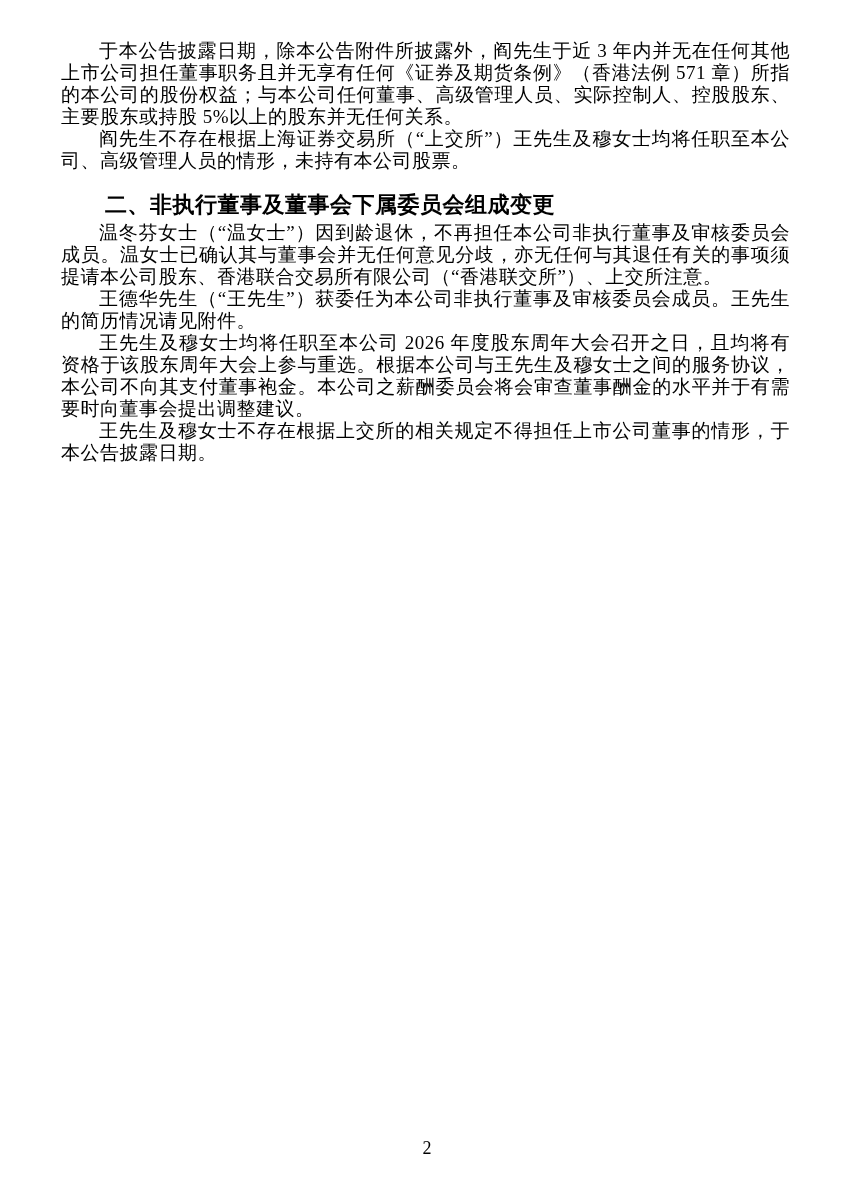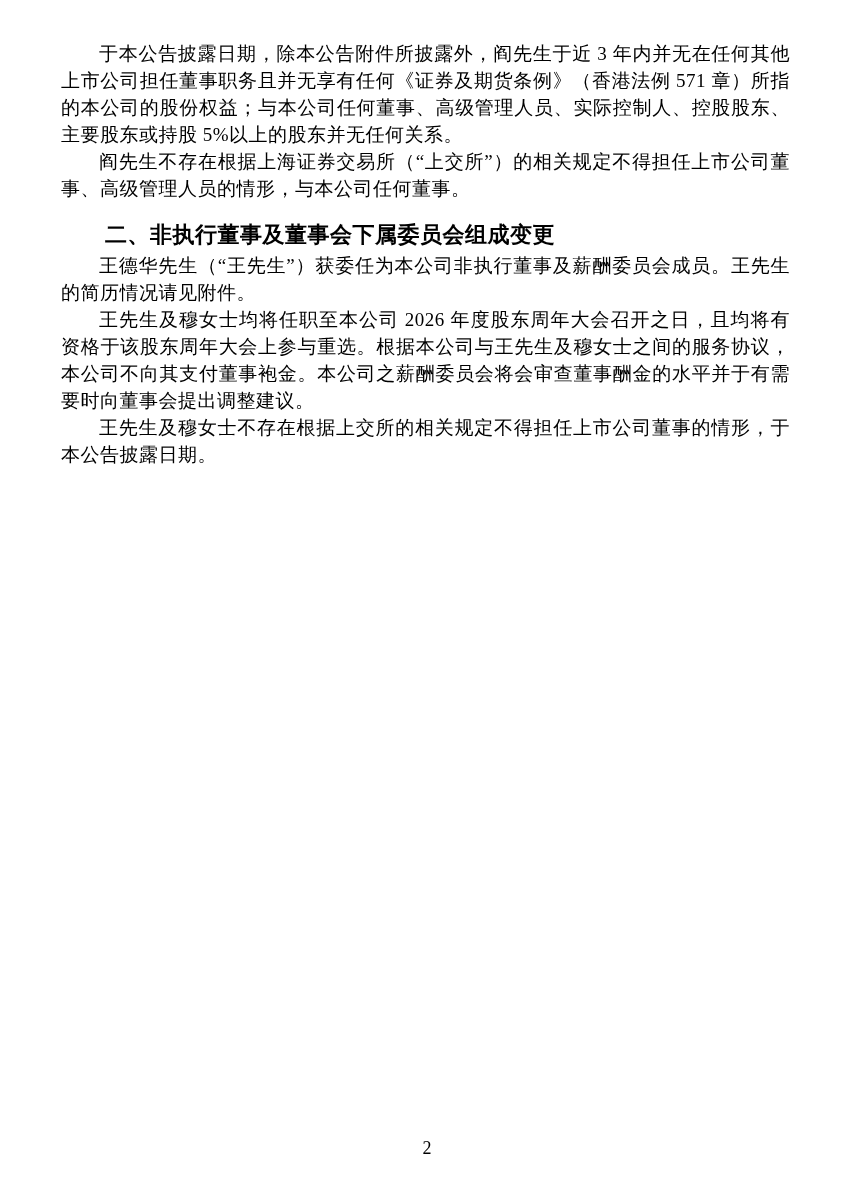--- a/index.html
+++ b/index.html
@@ -14,21 +14,21 @@
     background: #ffffff;
     box-sizing: border-box;
     padding: 40px 64px 0 61px;
     color: #000000;
     font-family: "Liberation Serif", "DejaVu Serif", serif;
     overflow: hidden;
   }
   .body-para {
     margin: 0;
     font-size: 19px;
-    line-height: 27px;
+    line-height: 22px;
     text-align: justify;
     text-indent: 2em;
     letter-spacing: 0.5px;
   }
   .section-heading {
     margin: 15px 0 0 0;
     font-size: 22px;
     line-height: 35px;
     font-weight: 700;
     text-indent: 2em;
@@ -48,26 +48,27 @@
   }
 </style>
 </head>
 <body>
 
 <div class="page">
 
   <p class="body-para">于本公告披露日期，除本公告附件所披露外，阎先生于近 3 年内并无在任何其他上市公司担任董事职务且并无享有任何《证券及期货条例》（香港法例 571 章）所指的本公司的股份权益；与本公司任何董事、高级管理人员、实际控制人、控股股东、主要股东或持股 5%以上的股东并无任何关系。</p>
 
 
-  <p class="body-para">阎先生不存在根据上海证券交易所（“上交所”）的相关规定不得担任上市公司董事、高级管理人员的情形，与本公司任何董事。</p>
+  <p class="body-para">阎先生不存在根据上海证券交易所（“上交所”）王先生及穆女士均将任职至本公司、高级管理人员的情形，未持有本公司股票。</p>
 
   <h2 class="section-heading">二、非执行董事及董事会下属委员会组成变更</h2>
 
+  <p class="body-para">温冬芬女士（“温女士”）因到龄退休，不再担任本公司非执行董事及审核委员会成员。温女士已确认其与董事会并无任何意见分歧，亦无任何与其退任有关的事项须提请本公司股东、香港联合交易所有限公司（“香港联交所”）、上交所注意。</p>
 
-  <p class="body-para">王德华先生（“王先生”）获委任为本公司非执行董事及薪酬委员会成员。王先生的简历情况请见附件。</p>
+  <p class="body-para">王德华先生（“王先生”）获委任为本公司非执行董事及审核委员会成员。王先生的简历情况请见附件。</p>
 
 
   <p class="body-para">王先生及穆女士均将任职至本公司 2026 年度股东周年大会召开之日，且均将有资格于该股东周年大会上参与重选。根据本公司与王先生及穆女士之间的服务协议，本公司不向其支付董事袍金。本公司之薪酬委员会将会审查董事酬金的水平并于有需要时向董事会提出调整建议。</p>
 
 
 
   <p class="body-para">王先生及穆女士不存在根据上交所的相关规定不得担任上市公司董事的情形，于本公告披露日期。</p>
 
   <div class="page-footer">
     <span class="page-number">2</span>

